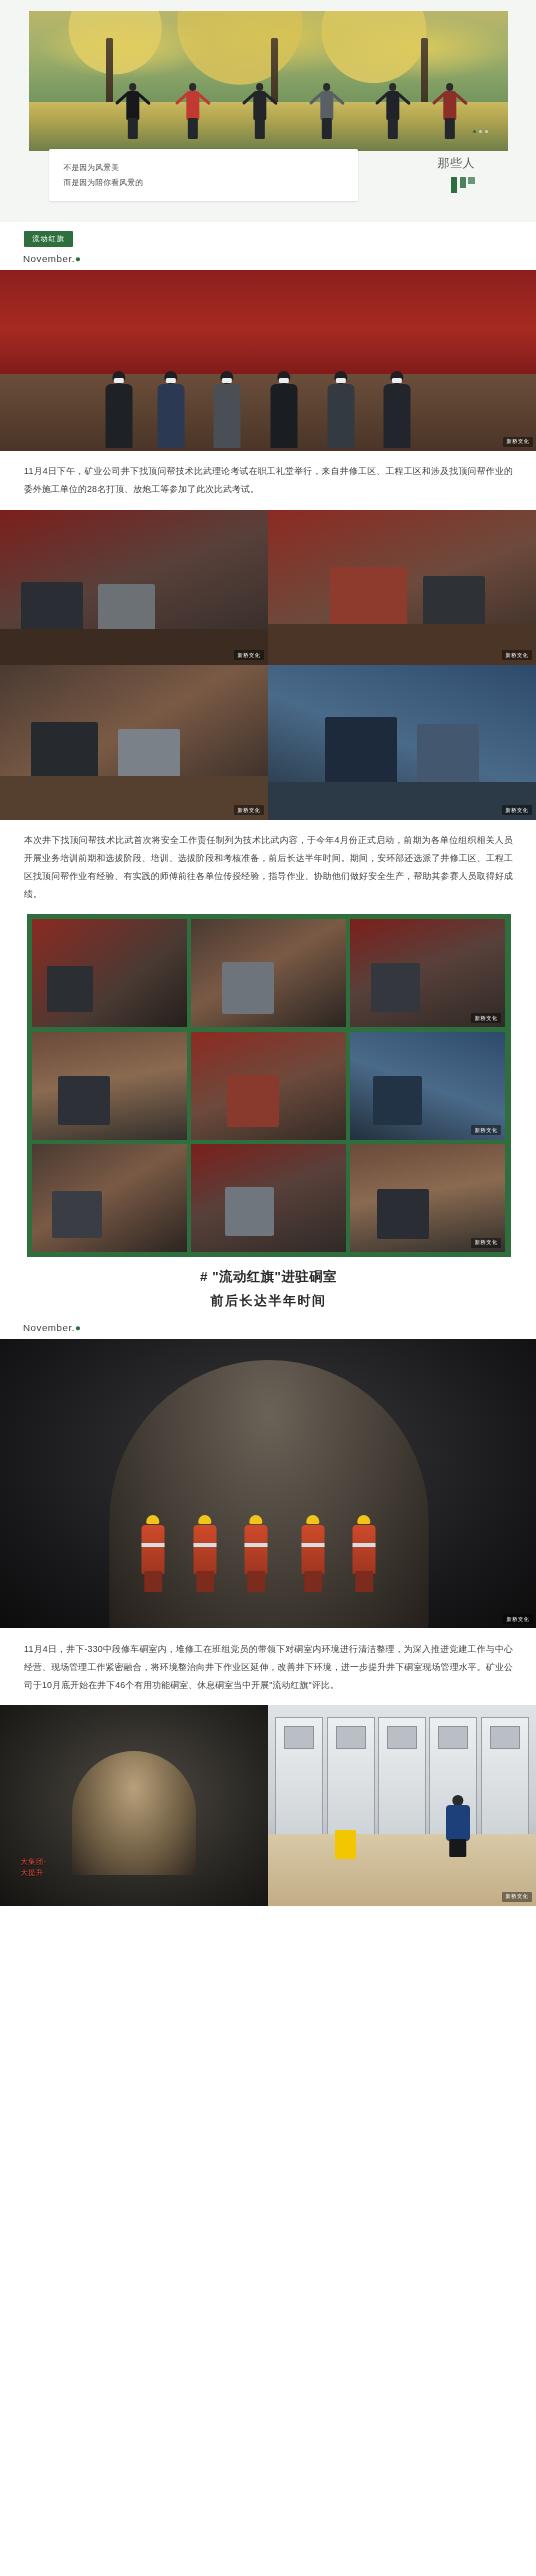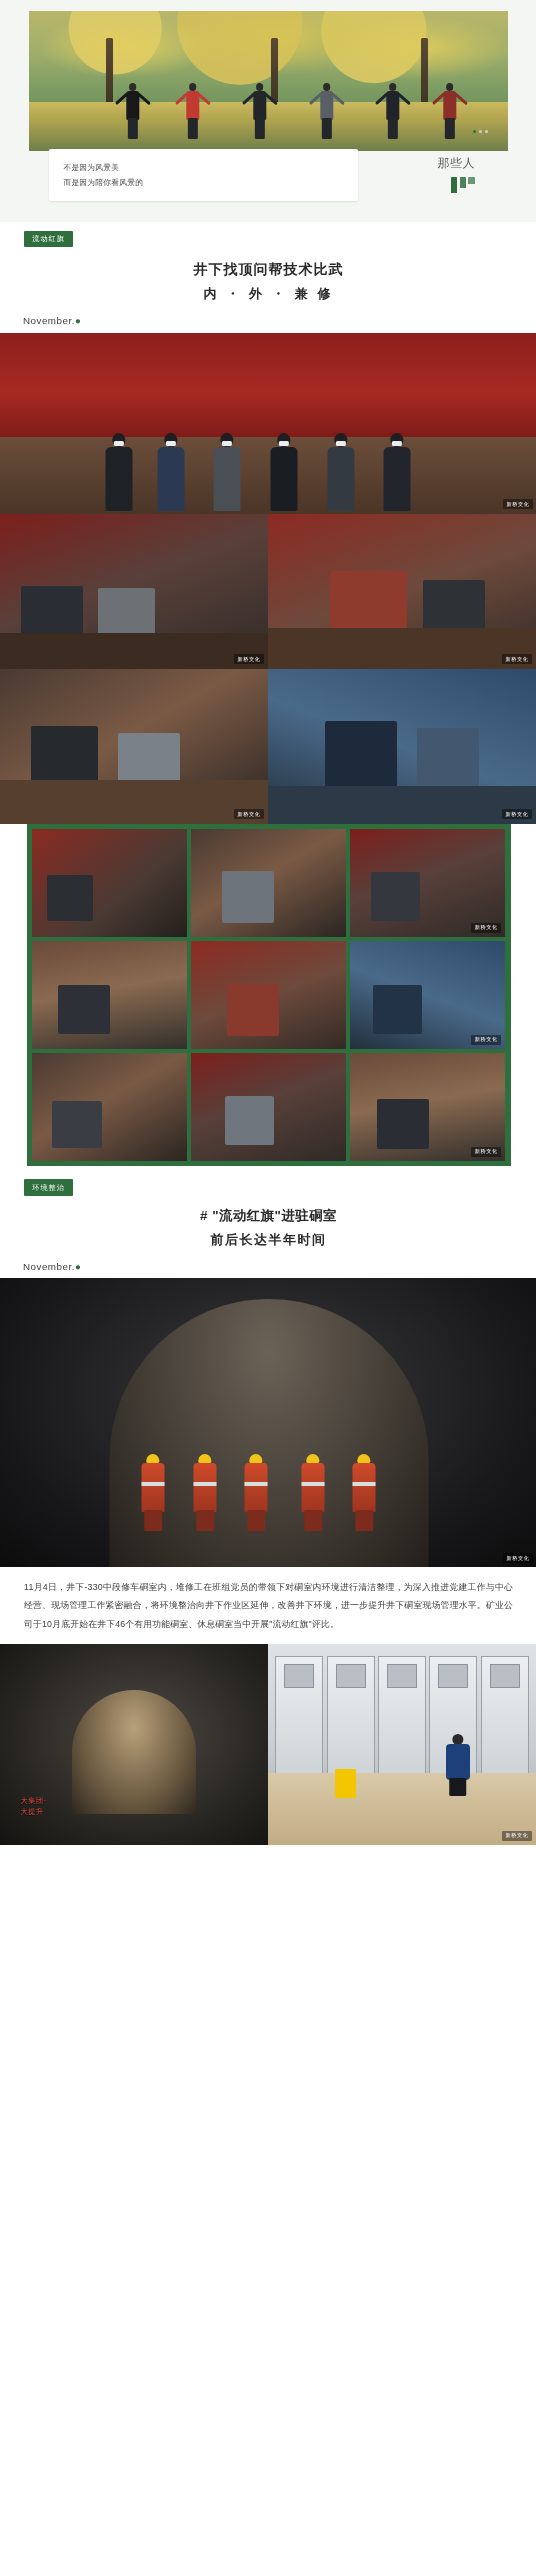--- a/index.html
+++ b/index.html
@@ -396,24 +396,20 @@
           <i></i>
           <i></i>
         </div>
     </div>
   </div>
 
   <div class="badge-row">
     <span class="badge">流动红旗</span>
   </div>
 
-  <div class="title-block">
-    <h2>井下找顶问帮技术比武</h2>
-    <h3>内 ・ 外 ・ 兼 修</h3>
-  </div>
 
   <div class="month-line">
     <span>November.</span><span class="dot">●</span>
   </div>
 
   <div class="photo photo-wide p-banner">
     <div class="redwall"></div>
     <div class="floor"></div>
     <div class="pp" style="left:103px;">
         <div class="h"></div>
@@ -441,20 +437,21 @@
         <div class="b" style="background:#343a42;"></div>
       </div>
     <div class="pp" style="left:381px;">
         <div class="h"></div>
         <div class="m"></div>
         <div class="b" style="background:#22262c;"></div>
       </div>
     <div class="wm">新桥文化</div>
   </div>
 
+  <p class="para">11月4日下午，矿业公司井下找顶问帮技术比武理论考试在职工礼堂举行，来自井修工区、工程工区和涉及找顶问帮作业的委外施工单位的28名打顶、放炮工等参加了此次比武考试。</p>
 
   <div class="grid2">
     <div class="photo fill-a">
       <div class="seg" style="left:20.6px;bottom:20.6px;width:62px;height:62px;background:#2a2d33;"></div>
       <div class="seg" style="left:98px;bottom:24px;width:57px;height:57px;background:#6c7176;"></div>
       <div class="seg" style="left:0;right:0;bottom:0;height:36px;background:#3b2b20;border-radius:0;"></div>
       <div class="wm">新桥文化</div>
     </div>
     <div class="photo fill-b">
       <div class="seg" style="left:62px;bottom:31px;width:77px;height:67px;background:#8e3a2c;"></div>
@@ -471,20 +468,21 @@
       <div class="wm">新桥文化</div>
     </div>
     <div class="photo fill-e">
       <div class="seg" style="left:57px;bottom:31px;width:72px;height:72px;background:#1d2a3c;"></div>
       <div class="seg" style="left:149px;bottom:29px;width:62px;height:67px;background:#43586e;"></div>
       <div class="seg" style="left:0;right:0;bottom:0;height:38px;background:#2b3a46;border-radius:0;"></div>
       <div class="wm">新桥文化</div>
     </div>
   </div>
 
+  <p class="para">本次井下找顶问帮技术比武首次将安全工作责任制列为技术比武内容，于今年4月份正式启动，前期为各单位组织相关人员开展业务培训前期和选拔阶段、培训、选拔阶段和考核准备，前后长达半年时间。期间，安环部还选派了井修工区、工程工区找顶问帮作业有经验、有实践的师傅前往各单位传授经验，指导作业、协助他们做好安全生产，帮助其参赛人员取得好成绩。</p>
 
   <div class="gallery-frame">
     <div class="grow">
       <div class="photo fill-f">
           <div class="seg" style="left:15.5px;bottom:15.5px;width:46px;height:46px;background:#2b2e33;"></div>
         </div>
       <div class="photo fill-c">
           <div class="seg" style="left:31px;bottom:13.4px;width:52px;height:52px;background:#6d747b;"></div>
         </div>
       <div class="photo fill-a">
@@ -512,23 +510,20 @@
           <div class="seg" style="left:34px;bottom:15.5px;width:49px;height:49px;background:#6f767d;"></div>
         </div>
       <div class="photo fill-d">
           <div class="seg" style="left:27px;bottom:12.4px;width:52px;height:50px;background:#2a2d33;"></div>
         <div class="wm">新桥文化</div>
         </div>
     </div>
   </div>
 
 
-  <div class="badge2-row">
-    <span class="badge">环境整治</span>
-  </div>
 
   <div class="title2">
     <h2># "流动红旗"进驻硐室</h2>
     <h3>前后长达半年时间</h3>
   </div>
 
   <div class="month-line">
     <span>November.</span><span class="dot">●</span>
   </div>
 

